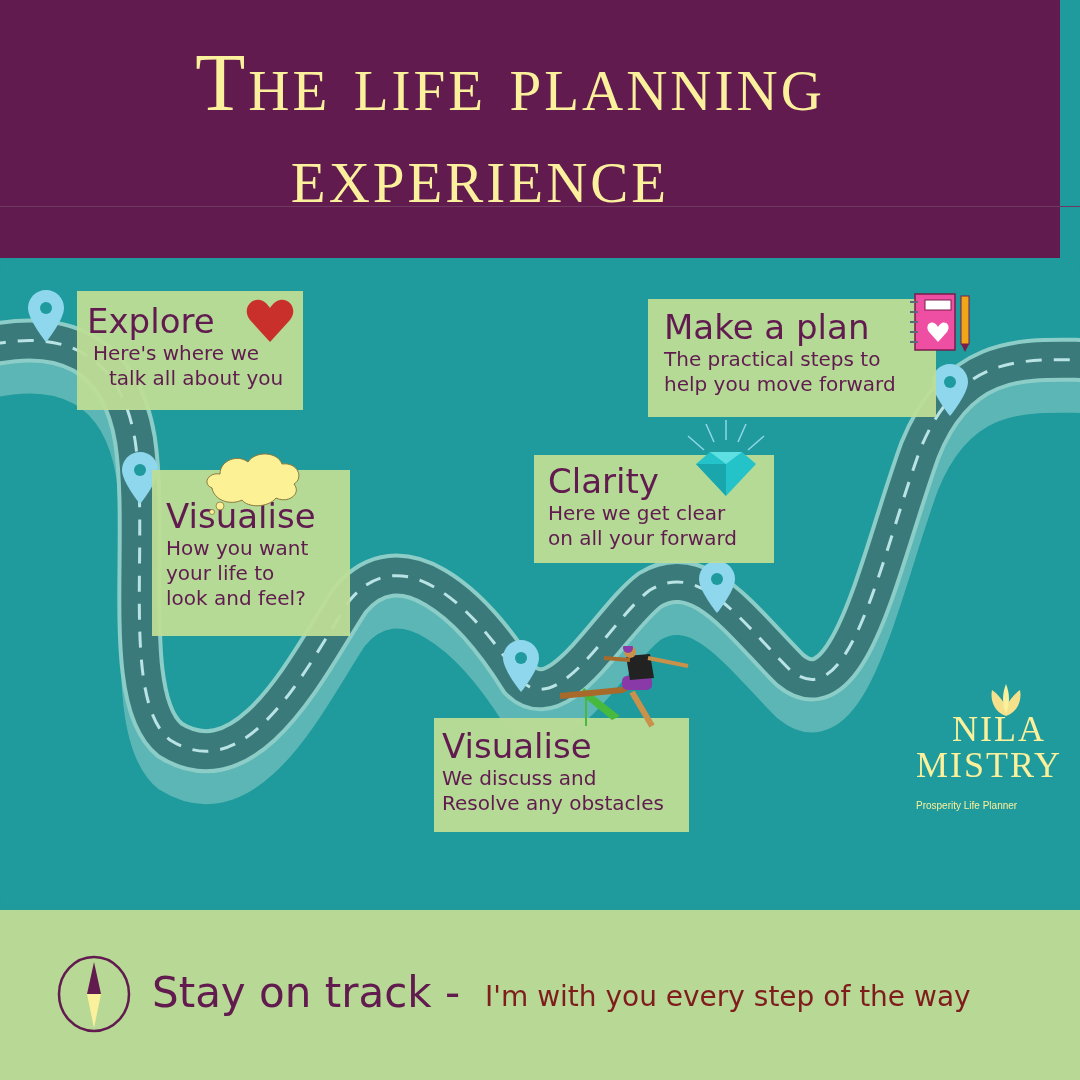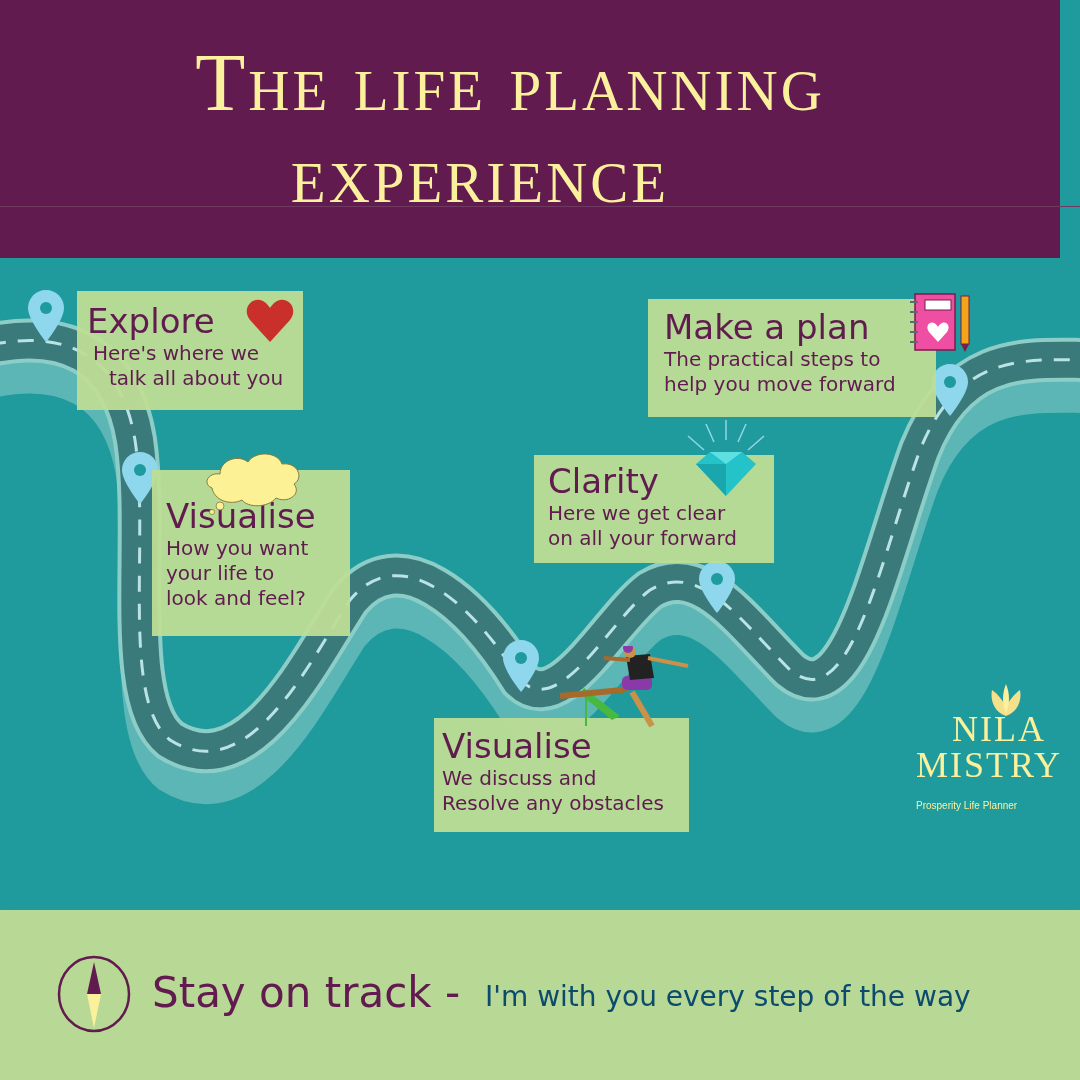--- a/index.html
+++ b/index.html
@@ -13,21 +13,21 @@
   .title.l2{top:128px;font-size:82px;left:-60px;}
   .main{position:absolute;left:0;top:258px;width:1080px;height:652px;background:#1f9a9d;border-radius:14px;}
   .road{position:absolute;left:0;top:0;width:1080px;height:652px;}
   .card{position:absolute;background:rgba(189,221,150,0.95);color:#611b4f;
     font-family:"DejaVu Sans",sans-serif;}
   .card .h{font-size:34px;line-height:40px;}
   .card .t{font-size:20px;line-height:25px;}
   .icon{position:absolute;}
   .footer{position:absolute;left:0;top:910px;width:1080px;height:170px;background:#b8d895;}
   .footer .big{position:absolute;left:152px;top:58px;font-size:42px;color:#611b4f;font-family:"DejaVu Sans",sans-serif;}
-  .footer .small{position:absolute;left:485px;top:70px;font-size:28px;color:#0c4a6e;font-family:"DejaVu Sans",sans-serif;text-align:right;}
+  .footer .small{position:absolute;left:485px;top:70px;font-size:28px;color:#7f1d1d;font-family:"DejaVu Sans",sans-serif;text-align:right;}
   .logo{position:absolute;left:916px;top:680px;width:180px;height:150px;color:#fbf09c;text-align:left;}
   .logo .n1{position:absolute;left:36px;top:28px;font-family:"Liberation Serif",serif;font-size:36px;letter-spacing:2px;}
   .logo .n2{position:absolute;left:0;top:64px;font-family:"Liberation Serif",serif;font-size:36px;letter-spacing:2px;}
   .logo .sub{position:absolute;left:0;top:120px;font-size:10px;font-weight:normal;width:170px;}
 </style>
 </head>
 <body>
 
 <div class="header">
   <div class="title l1">The life planning</div>

